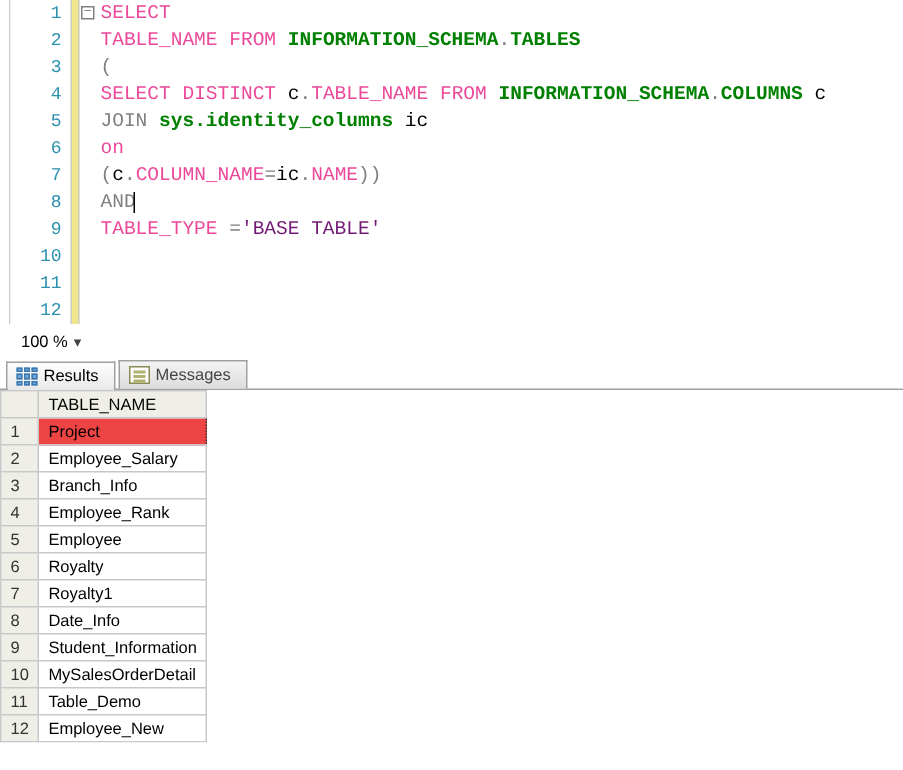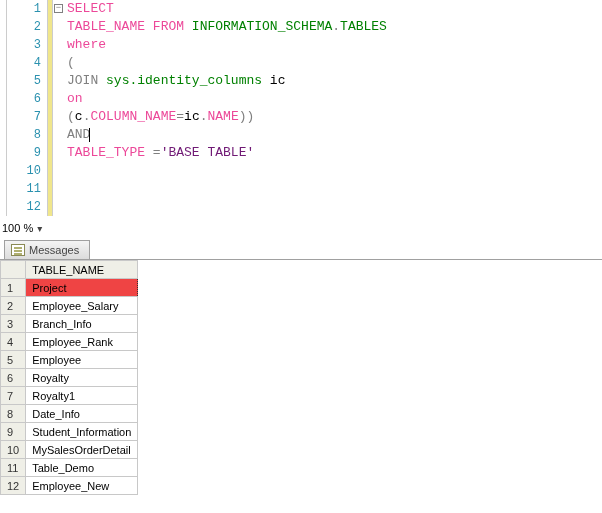--- a/index.html
+++ b/index.html
@@ -9,27 +9,27 @@
   .code-area { display: flex; border-left: 1px solid #ccc; }
   .gutter { width: 40px; background: #fff; text-align: right; padding-right: 6px; color: #2b91af; user-select: none; line-height: 18px; font-size: 12px; }
   .gutter div { height: 18px; }
   .vbar { width: 6px; background: #f0e68c; border-left: 1px solid #ccc; border-right: 1px solid #ccc; }
   .collapse-bar { width: 12px; position: relative; color: #808080; }
   .collapse-box { width: 9px; height: 9px; border: 1px solid #808080; position: absolute; top: 4px; left: 1px; display:flex; align-items:center; justify-content:center; font-size:9px; line-height:7px; background:#fff; }
   .code-lines { flex: 1; line-height: 18px; font-size: 13px; padding-left: 2px; }
   .code-lines .line { height: 18px; white-space: pre; }
   
   .kw-blue { color: #ec4899; }
-  .kw-green { color: #008000; }
+  .kw-green { color: #008000; font-weight: bold; }
   .kw-gray { color: #808080; }
   .kw-red { color: #701a75; }
   .plain { color: #000; }
   .cursor { border-left: 1px solid #000; display:inline-block; height:14px; vertical-align: middle; margin-left:-1px;}
   
-  .zoom-bar { padding: 6px 7px 4px 2px; font-size: 11px; font-family: 'Segoe UI', Tahoma, sans-serif; display:flex; align-items:center; gap:4px; border-top:0;}
+  .zoom-bar { padding: 6px 7px 4px 2px; font-size: 11px; font-family: 'Segoe UI', Tahoma, sans-serif; display:flex; align-items:center; gap:4px; border-top:0;margin-left:12px;}
   .zoom-dd { border:none; font-size:10px; color:#444; }
 
   .tabs-row { display:flex; align-items:flex-end; font-family: 'Segoe UI', Tahoma, sans-serif; font-size:11px; border-bottom:1px solid #a0a0a0; padding-left:4px; background:#fff; margin-top:2px;}
   .tab { display:flex; align-items:center; gap:4px; padding:3px 10px 3px 6px; border:1px solid #a0a0a0; border-bottom:none; margin-right:2px; background: linear-gradient(#fefefe,#e9e9e9); position:relative; top:1px; }
   .tab.inactive { background: linear-gradient(#f4f4f4,#dcdcdc); color:#444; top:0; }
   .tab-icon-grid { width:14px; height:12px; display:grid; grid-template-columns: repeat(3,1fr); grid-template-rows: repeat(3,1fr); gap:1px; }
   .tab-icon-grid span { background:#6ea5d8; border:0.5px solid #3b79b0;}
   .tab-icon-msg { width:14px; height:12px; background:#fff; border:1px solid #8a8a55; position:relative; }
   .tab-icon-msg::after { content:""; position:absolute; left:2px; right:2px; top:2px; height:2px; background:#b0b070; box-shadow: 0 3px 0 #b0b070, 0 6px 0 #b0b070;}
   
@@ -61,37 +61,51 @@
       <div>11</div>
       <div>12</div>
     </div>
     <div class="vbar"></div>
     <div class="collapse-bar">
       <div class="collapse-box">−</div>
     </div>
     <div class="code-lines">
       <div class="line"><span class="kw-blue">SELECT</span></div>
       <div class="line"><span class="kw-blue">TABLE_NAME</span> <span class="kw-blue">FROM</span> <span class="kw-green">INFORMATION_SCHEMA</span><span class="kw-gray">.</span><span class="kw-green">TABLES</span></div>
-      <div class="line"><span class="kw-blue">where</span></div>
       <div class="line"><span class="kw-gray">(</span></div>
+      <div class="line"><span class="kw-blue">SELECT</span> <span class="kw-blue">DISTINCT</span><span class="plain"> c</span><span class="kw-gray">.</span><span class="kw-blue">TABLE_NAME</span> <span class="kw-blue">FROM</span> <span class="kw-green">INFORMATION_SCHEMA</span><span class="kw-gray">.</span><span class="kw-green">COLUMNS</span><span class="plain"> c</span></div>
       <div class="line"><span class="kw-gray">JOIN</span> <span class="kw-green">sys.identity_columns</span><span class="plain"> ic</span></div>
       <div class="line"><span class="kw-blue">on</span></div>
       <div class="line"><span class="kw-gray">(</span><span class="plain">c</span><span class="kw-gray">.</span><span class="kw-blue">COLUMN_NAME</span><span class="kw-gray">=</span><span class="plain">ic</span><span class="kw-gray">.</span><span class="kw-blue">NAME</span><span class="kw-gray">))</span></div>
       <div class="line"><span class="kw-gray">AND</span><span class="cursor"></span></div>
       <div class="line"><span class="kw-blue">TABLE_TYPE</span><span class="kw-gray"> =</span><span class="kw-red">'BASE TABLE'</span></div>
     </div>
   </div>
 </div>
 
 <div class="zoom-bar">
   <span>100 %</span>
   <span class="zoom-dd">▾</span>
 </div>
 
 <div class="tabs-row">
+  <div class="tab">
+    <span class="tab-icon-grid">
+        <span></span>
+        <span></span>
+        <span></span>
+        <span></span>
+        <span></span>
+        <span></span>
+        <span></span>
+        <span></span>
+        <span></span>
+      </span>
+    <span>Results</span>
+  </div>
   <div class="tab inactive">
     <span class="tab-icon-msg"></span>
     <span>Messages</span>
   </div>
 </div>
 
 <div class="grid-wrap">
   <table class="grid">
     <tbody>
         <tr>

